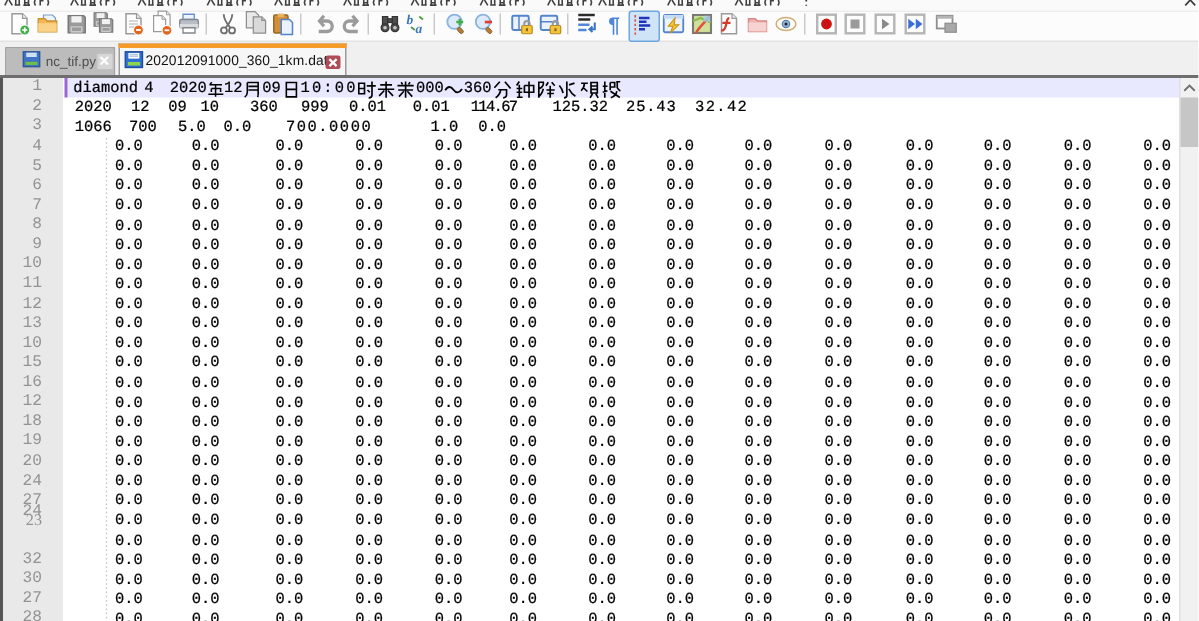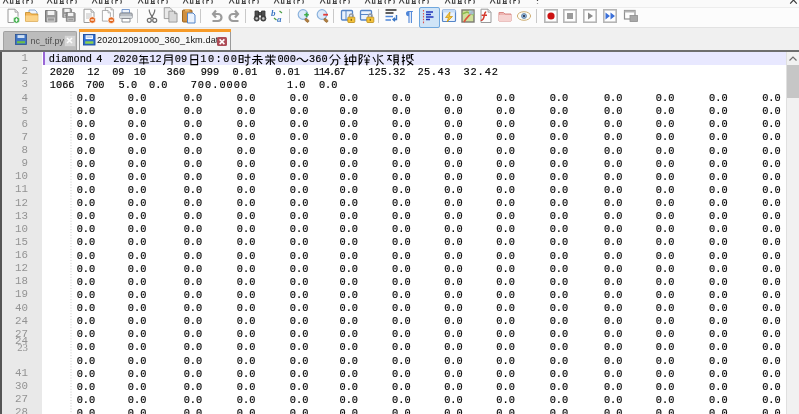--- a/index.html
+++ b/index.html
@@ -367,26 +367,26 @@
 <div class="gn" style="top:170.33px;">10</div>
 <div class="gn" style="top:183.45px;">11</div>
 <div class="gn" style="top:196.57px;">12</div>
 <div class="gn" style="top:209.69px;">13</div>
 <div class="gn" style="top:222.81px;">10</div>
 <div class="gn" style="top:235.93px;">15</div>
 <div class="gn" style="top:249.05px;">16</div>
 <div class="gn" style="top:262.17px;">12</div>
 <div class="gn" style="top:275.29px;">18</div>
 <div class="gn" style="top:288.41px;">19</div>
-<div class="gn" style="top:301.53px;">40</div>
+<div class="gn" style="top:301.53px;">20</div>
 <div class="gn" style="top:314.65px;">24</div>
 <div class="gn" style="top:327.77px;">27</div>
 <div class="gn" style="top:340.89px;font-family:Liberation Serif, serif;">23</div>
 <div class="gn" style="top:335px;">24</div>
-<div class="gn" style="top:367.13px;">41</div>
+<div class="gn" style="top:367.13px;">32</div>
 <div class="gn" style="top:380.25px;">30</div>
 <div class="gn" style="top:393.37px;">27</div>
 <div class="gn" style="top:406.49px;">28</div>
 <div class="ln" style="top:65.87px;"><span class="abs" style="left:4.3px;top:0;">2020</span><span class="abs" style="left:41.8px;top:0;">12</span><span class="abs" style="left:66.7px;top:0;">09</span><span class="abs" style="left:88.2px;top:0;">10</span><span class="abs" style="left:121.1px;top:0;">360</span><span class="abs" style="left:155.2px;top:0;">999</span><span class="abs" style="left:187.1px;top:0;">0.01</span><span class="abs" style="left:229.7px;top:0;">0.01</span><span class="abs" style="left:268.3px;top:0;letter-spacing:-1.10px;">114.67</span><span class="abs" style="left:322.8px;top:0;">125.32</span><span class="abs" style="left:371.9px;top:0;letter-spacing:0.55px;">25.43</span><span class="abs" style="left:417.9px;top:0;letter-spacing:0.90px;">32.42</span></div>
 <div class="ln" style="top:78.99px;"><span class="abs" style="left:4.3px;top:0;">1066</span><span class="abs" style="left:40.5px;top:0;">700</span><span class="abs" style="left:73.1px;top:0;">5.0</span><span class="abs" style="left:103.5px;top:0;">0.0</span><span class="abs" style="left:145.2px;top:0;letter-spacing:1.00px;">700.0000</span><span class="abs" style="left:241.5px;top:0;">1.0</span><span class="abs" style="left:273.4px;top:0;">0.0</span></div>
 <div class="ln" style="top:92.11px;"><span class="abs" style="left:31.2px;top:0;">0.0</span><span class="abs" style="left:82.3px;top:0;">0.0</span><span class="abs" style="left:138.2px;top:0;">0.0</span><span class="abs" style="left:191.3px;top:0;">0.0</span><span class="abs" style="left:244.3px;top:0;">0.0</span><span class="abs" style="left:294.0px;top:0;">0.0</span><span class="abs" style="left:346.6px;top:0;">0.0</span><span class="abs" style="left:398.7px;top:0;">0.0</span><span class="abs" style="left:450.8px;top:0;">0.0</span><span class="abs" style="left:504.2px;top:0;">0.0</span><span class="abs" style="left:558.4px;top:0;">0.0</span><span class="abs" style="left:610.3px;top:0;">0.0</span><span class="abs" style="left:663.6px;top:0;">0.0</span><span class="abs" style="left:716.7px;top:0;">0.0</span></div>
 <div class="ln" style="top:105.23px;"><span class="abs" style="left:31.2px;top:0;">0.0</span><span class="abs" style="left:82.3px;top:0;">0.0</span><span class="abs" style="left:138.2px;top:0;">0.0</span><span class="abs" style="left:191.3px;top:0;">0.0</span><span class="abs" style="left:244.3px;top:0;">0.0</span><span class="abs" style="left:294.0px;top:0;">0.0</span><span class="abs" style="left:346.6px;top:0;">0.0</span><span class="abs" style="left:398.7px;top:0;">0.0</span><span class="abs" style="left:450.8px;top:0;">0.0</span><span class="abs" style="left:504.2px;top:0;">0.0</span><span class="abs" style="left:558.4px;top:0;">0.0</span><span class="abs" style="left:610.3px;top:0;">0.0</span><span class="abs" style="left:663.6px;top:0;">0.0</span><span class="abs" style="left:716.7px;top:0;">0.0</span></div>
 <div class="ln" style="top:118.35px;"><span class="abs" style="left:31.2px;top:0;">0.0</span><span class="abs" style="left:82.3px;top:0;">0.0</span><span class="abs" style="left:138.2px;top:0;">0.0</span><span class="abs" style="left:191.3px;top:0;">0.0</span><span class="abs" style="left:244.3px;top:0;">0.0</span><span class="abs" style="left:294.0px;top:0;">0.0</span><span class="abs" style="left:346.6px;top:0;">0.0</span><span class="abs" style="left:398.7px;top:0;">0.0</span><span class="abs" style="left:450.8px;top:0;">0.0</span><span class="abs" style="left:504.2px;top:0;">0.0</span><span class="abs" style="left:558.4px;top:0;">0.0</span><span class="abs" style="left:610.3px;top:0;">0.0</span><span class="abs" style="left:663.6px;top:0;">0.0</span><span class="abs" style="left:716.7px;top:0;">0.0</span></div>
 <div class="ln" style="top:131.47px;"><span class="abs" style="left:31.2px;top:0;">0.0</span><span class="abs" style="left:82.3px;top:0;">0.0</span><span class="abs" style="left:138.2px;top:0;">0.0</span><span class="abs" style="left:191.3px;top:0;">0.0</span><span class="abs" style="left:244.3px;top:0;">0.0</span><span class="abs" style="left:294.0px;top:0;">0.0</span><span class="abs" style="left:346.6px;top:0;">0.0</span><span class="abs" style="left:398.7px;top:0;">0.0</span><span class="abs" style="left:450.8px;top:0;">0.0</span><span class="abs" style="left:504.2px;top:0;">0.0</span><span class="abs" style="left:558.4px;top:0;">0.0</span><span class="abs" style="left:610.3px;top:0;">0.0</span><span class="abs" style="left:663.6px;top:0;">0.0</span><span class="abs" style="left:716.7px;top:0;">0.0</span></div>
 <div class="ln" style="top:144.59px;"><span class="abs" style="left:31.2px;top:0;">0.0</span><span class="abs" style="left:82.3px;top:0;">0.0</span><span class="abs" style="left:138.2px;top:0;">0.0</span><span class="abs" style="left:191.3px;top:0;">0.0</span><span class="abs" style="left:244.3px;top:0;">0.0</span><span class="abs" style="left:294.0px;top:0;">0.0</span><span class="abs" style="left:346.6px;top:0;">0.0</span><span class="abs" style="left:398.7px;top:0;">0.0</span><span class="abs" style="left:450.8px;top:0;">0.0</span><span class="abs" style="left:504.2px;top:0;">0.0</span><span class="abs" style="left:558.4px;top:0;">0.0</span><span class="abs" style="left:610.3px;top:0;">0.0</span><span class="abs" style="left:663.6px;top:0;">0.0</span><span class="abs" style="left:716.7px;top:0;">0.0</span></div>

